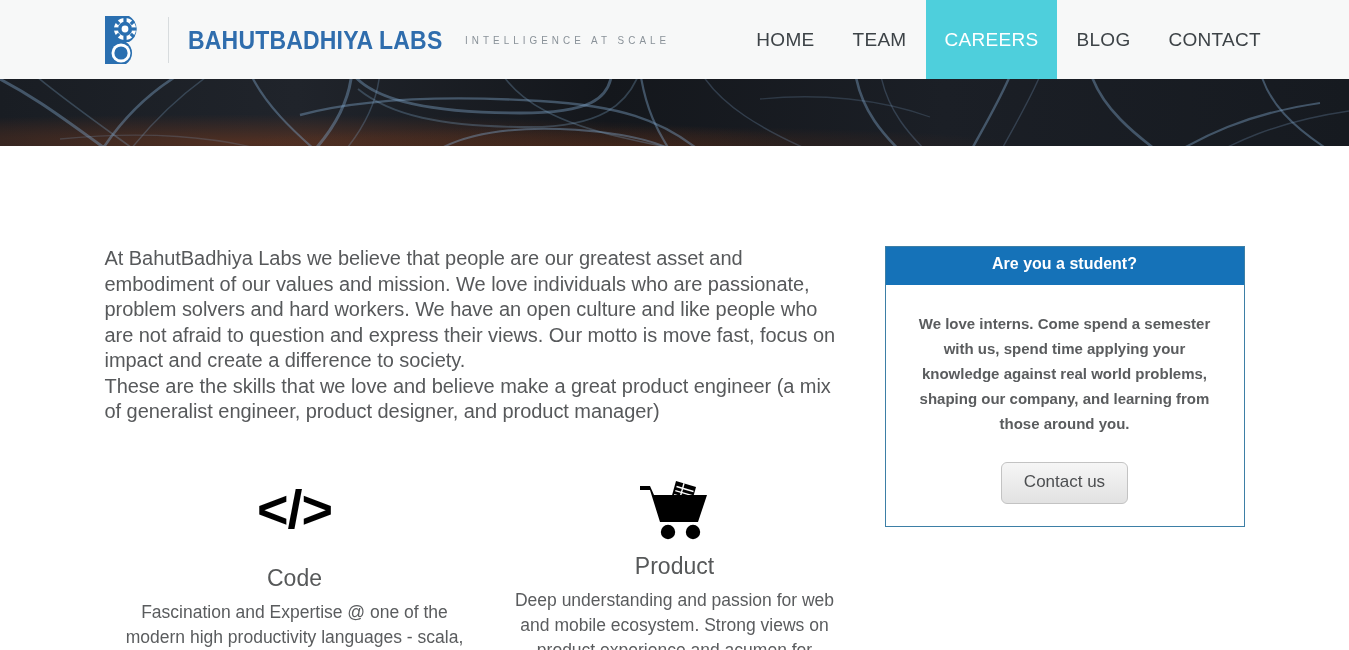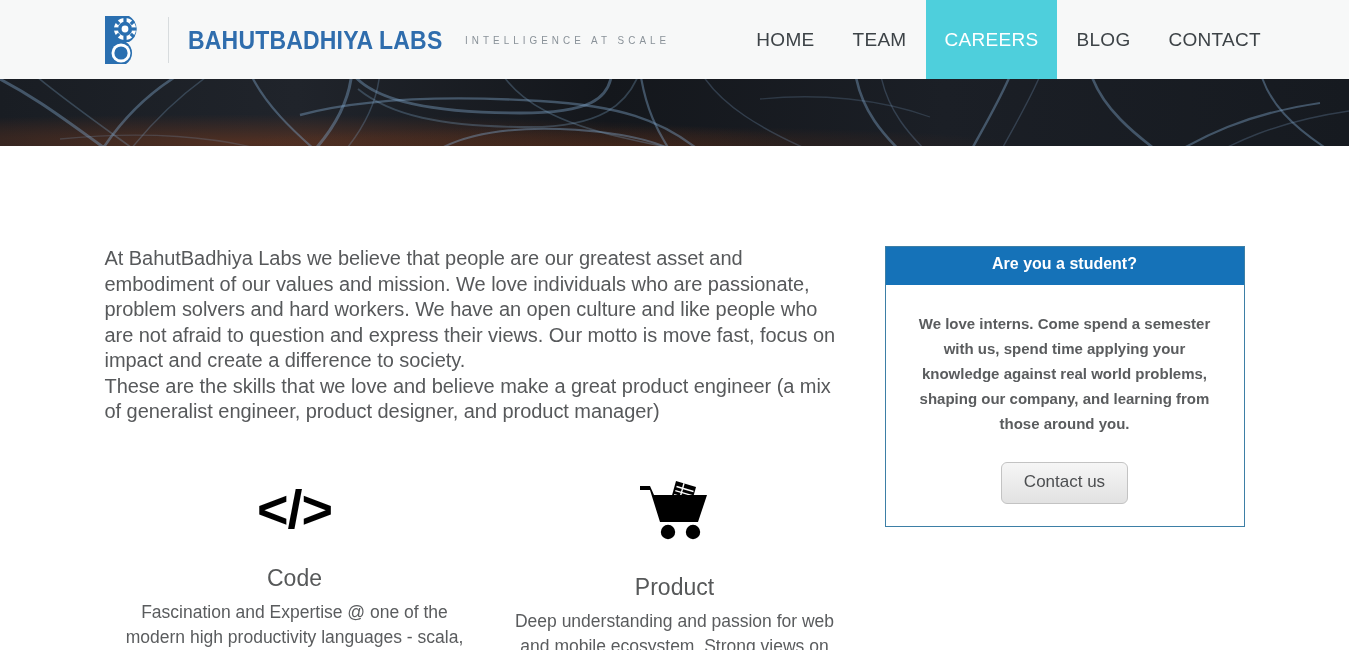--- a/index.html
+++ b/index.html
@@ -164,21 +164,21 @@
     letter-spacing: -1px;
   }
   .skill-title {
     margin: 0;
     font-size: 23px;
     font-weight: 400;
     color: #565859;
     line-height: 1.2;
   }
   .skill-col.code .skill-title { margin-top: 20px; }
-  .skill-col.product .skill-title { margin-top: 29px; }
+  .skill-col.product .skill-title { margin-top: 8px; }
   .skill-desc {
     margin: 8px 0 0 0;
     font-size: 17.5px;
     line-height: 25px;
     color: #5a5c5e;
   }
 
   
   .content-right {
     width: 380px;

